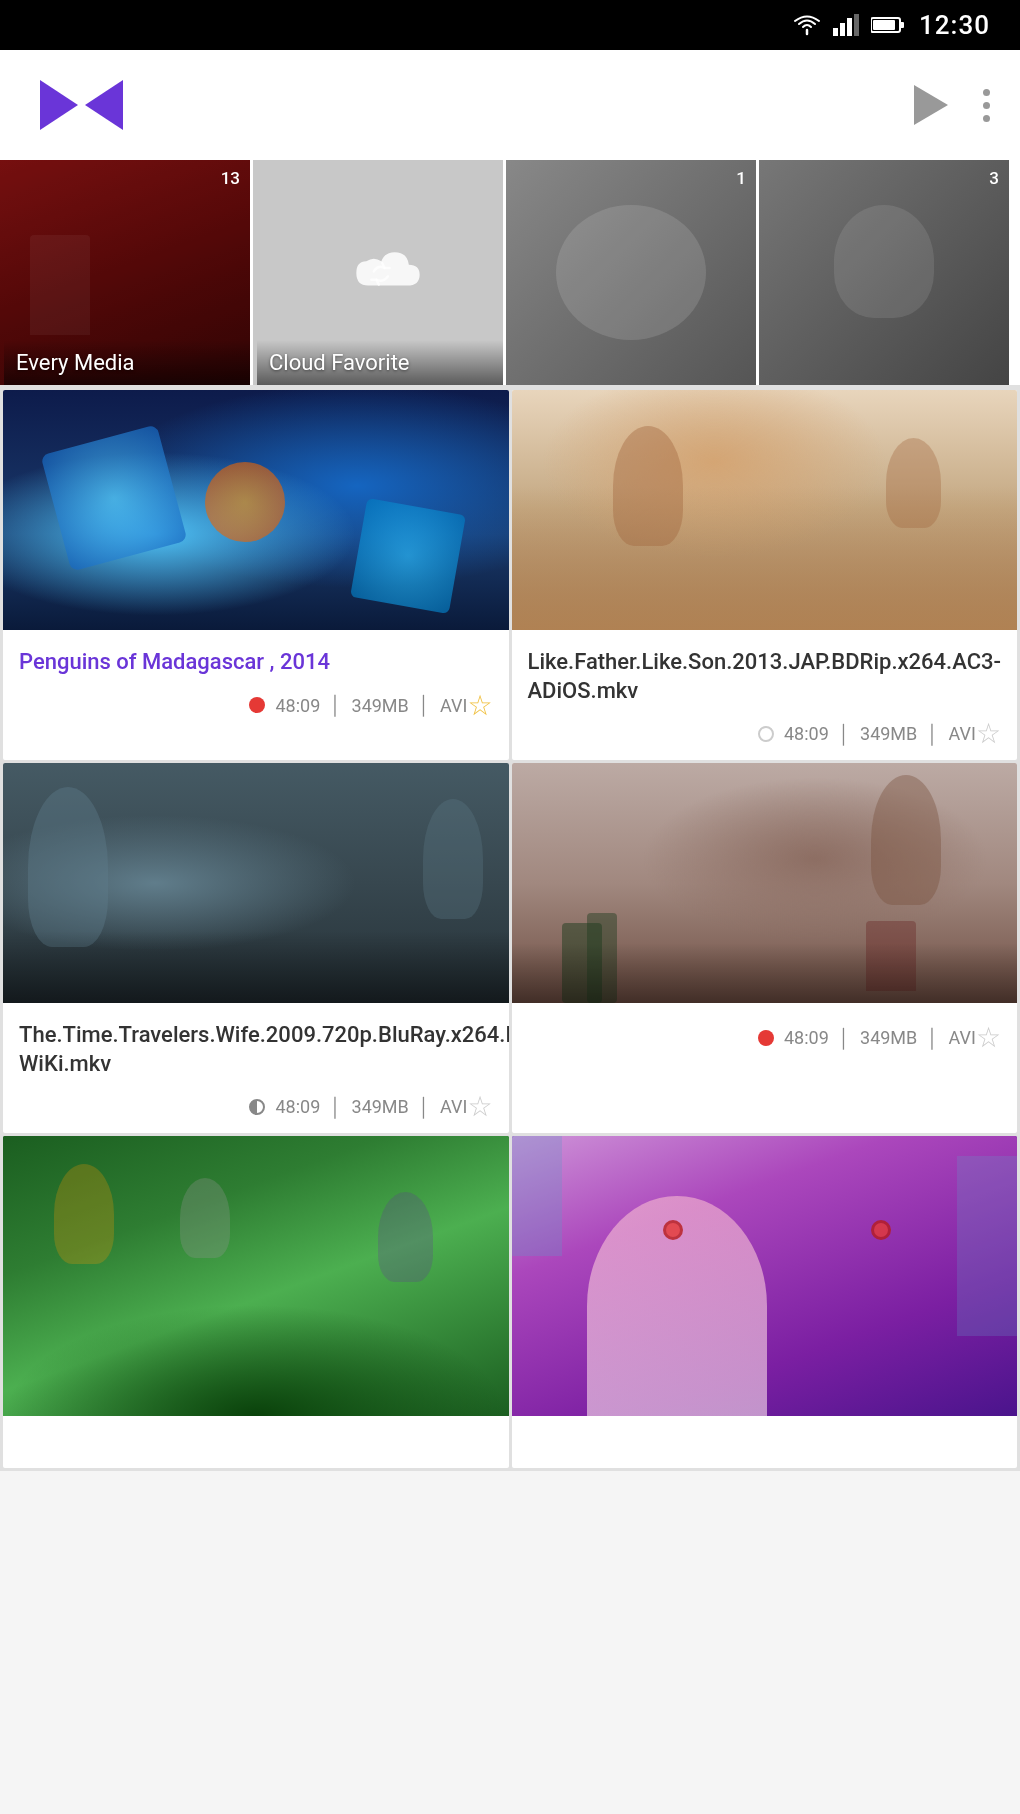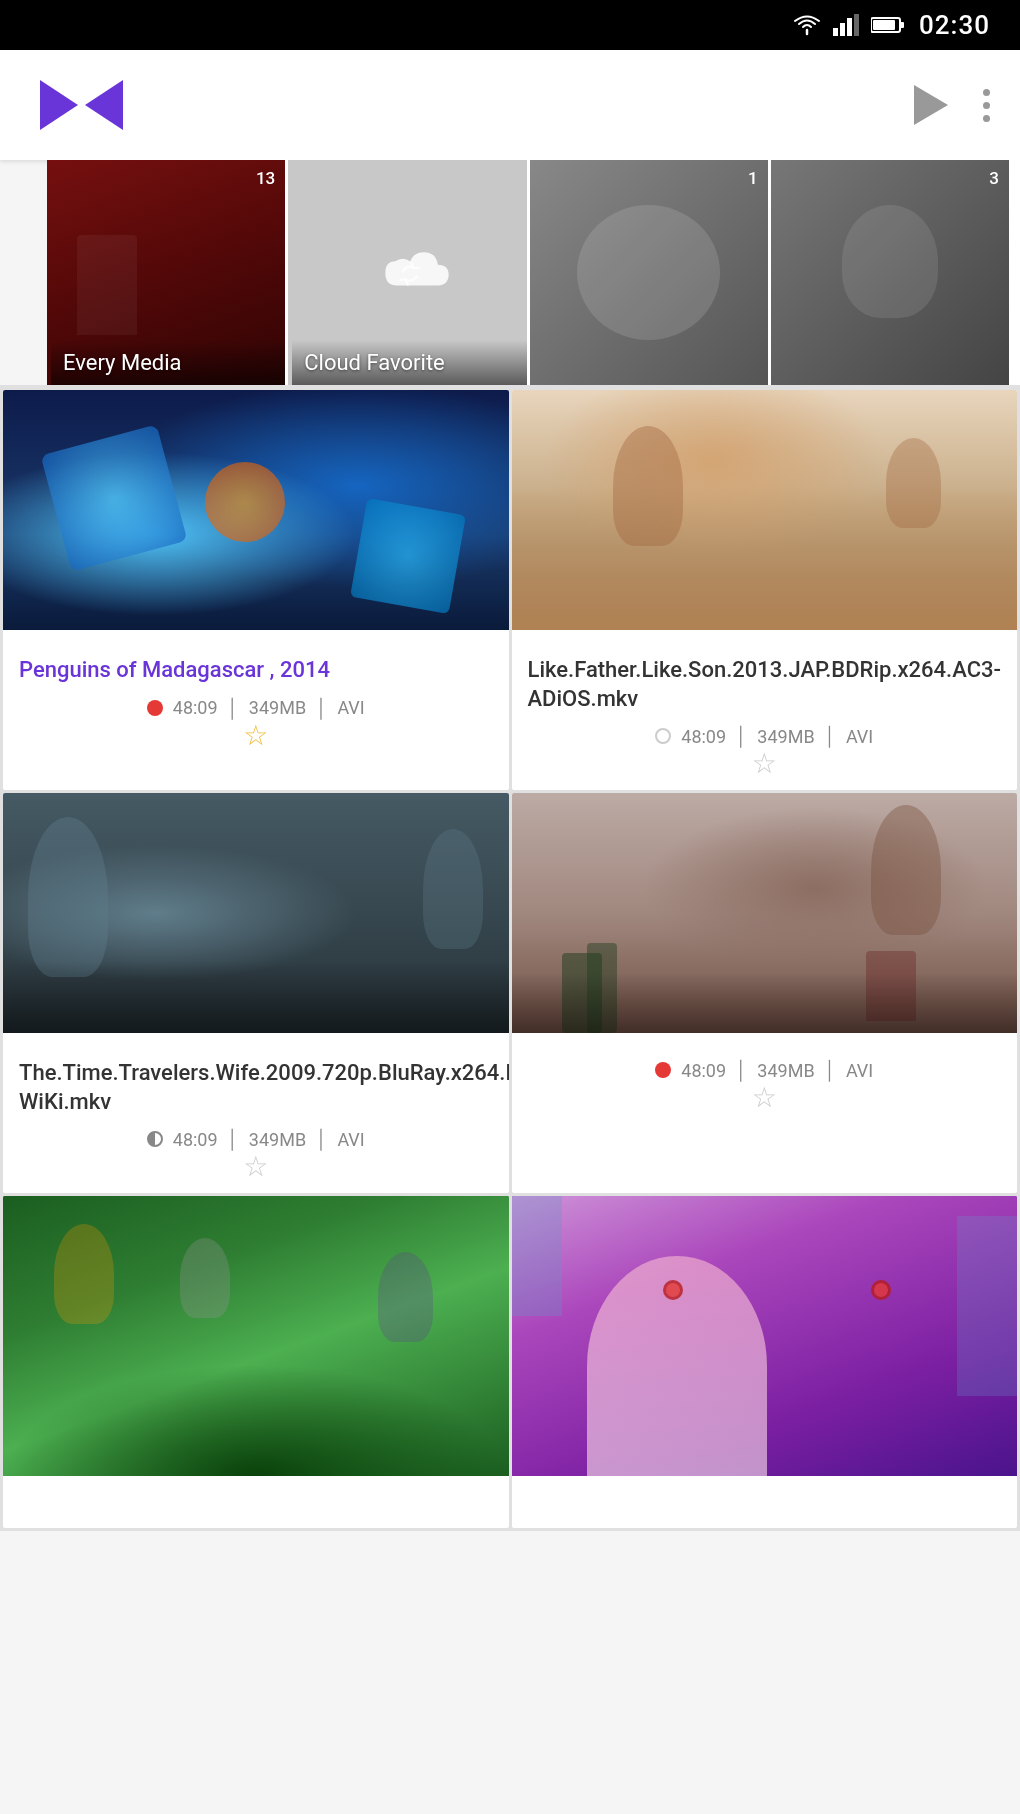--- a/index.html
+++ b/index.html
@@ -81,21 +81,20 @@
       background: #999;
     }
 
     
     .category-row {
       display: flex;
       flex-direction: row;
       overflow-x: hidden;
       height: 225px;
       background: #fff;
-      margin-left: 47px;
     }
     .category-item {
       position: relative;
       flex: 0 0 calc(25% - 5px);
       height: 225px;
       overflow: hidden;
       cursor: pointer;
     }
     .category-item:not(:last-child) {
       margin-right: 3px;
@@ -157,37 +156,36 @@
       background: #e0e0e0;
       padding: 3px;
     }
     .media-card {
       background: #fff;
       border-radius: 2px;
       overflow: hidden;
     }
 
     .media-info {
-      padding: 26px 16px 10px;
+      padding: 18px 16px 10px;
     }
     .media-title {
       font-size: 22px;
       font-weight: 500;
       color: #333;
       line-height: 1.3;
       margin-bottom: 12px;
     }
     .media-title.highlighted {
       color: #6a35d8;
     }
     .media-meta {
       display: flex;
       align-items: center;
       justify-content: flex-end;
-      flex-direction: column;
     }
     .meta-left {
       display: flex;
       align-items: center;
       gap: 10px;
     }
     .status-dot {
       width: 16px;
       height: 16px;
       border-radius: 50%;
@@ -284,21 +282,21 @@
       <rect x="14" y="4" width="5" height="18" fill="white"></rect>
       <rect x="21" y="0" width="5" height="22" fill="white" opacity="0.4"></rect>
     </svg>
 
     <svg width="34" height="18" viewBox="0 0 34 18">
       <rect x="0" y="2" width="29" height="14" rx="2" stroke="white" stroke-width="2" fill="none"></rect>
       <rect x="29" y="6" width="4" height="6" rx="1" fill="white"></rect>
       <rect x="2" y="4" width="22" height="10" rx="1" fill="white"></rect>
     </svg>
   </div>
-  <span class="status-time">02:30</span>
+  <span class="status-time">12:30</span>
 </div>
 
 <div class="app-bar">
   <div class="app-logo">
 
     <svg width="100" height="70" viewBox="0 0 100 70">
       <polygon points="10,10 10,60 48,35" fill="#6a35d8"></polygon>
       <polygon points="55,10 55,60 93,35" fill="#6a35d8" transform="scale(-1,1) translate(-148,0)"></polygon>
     </svg>
   </div>

